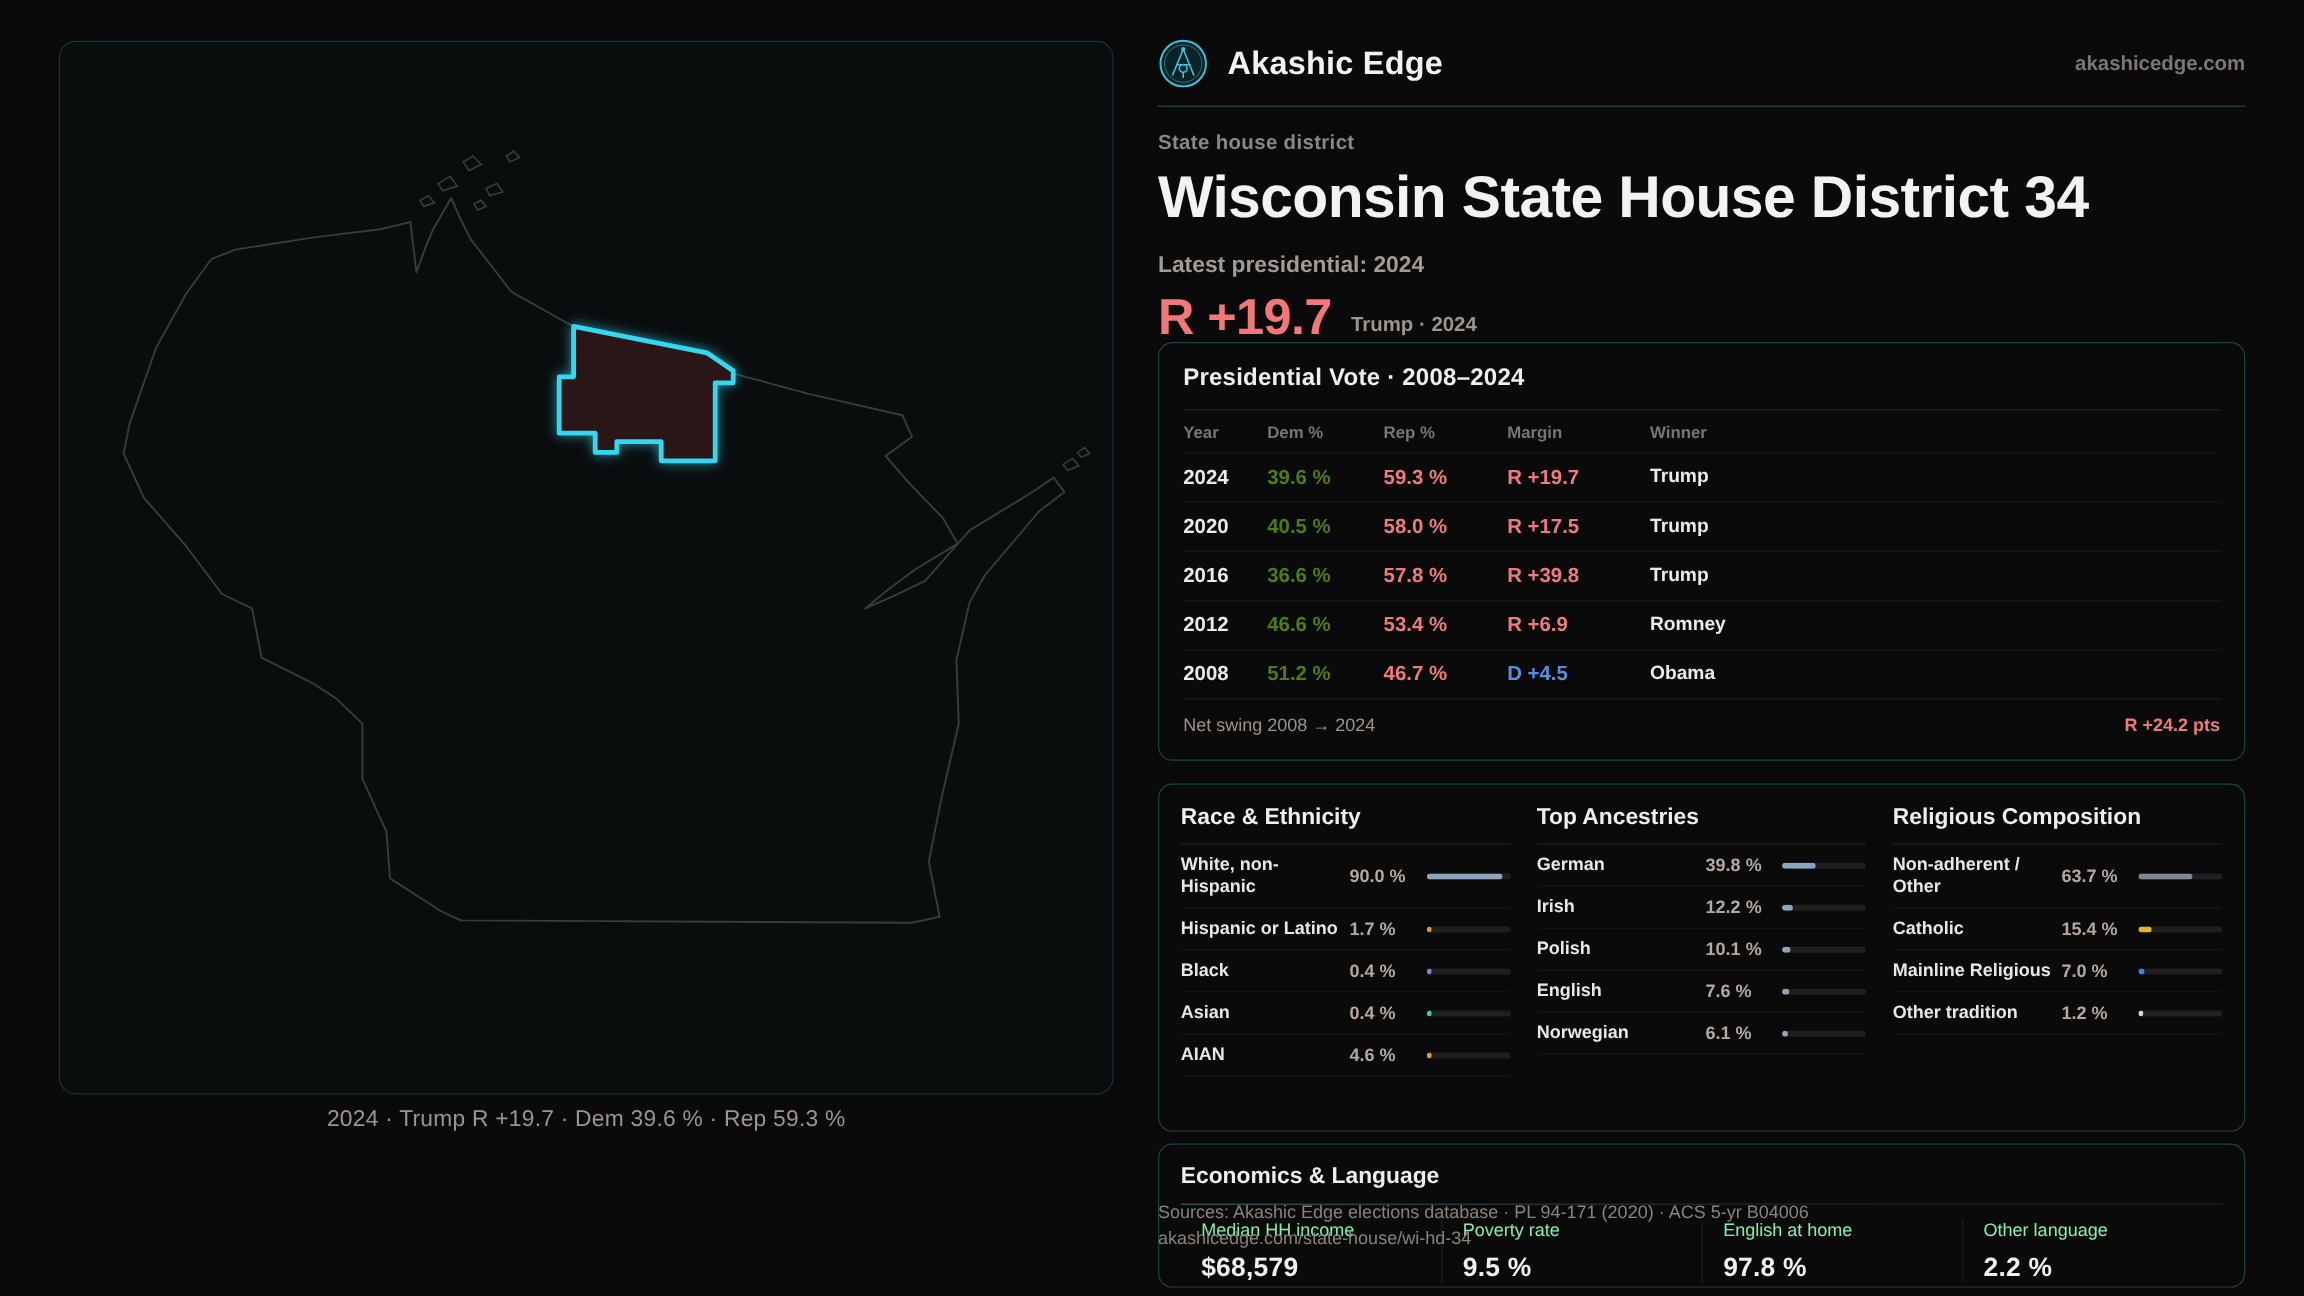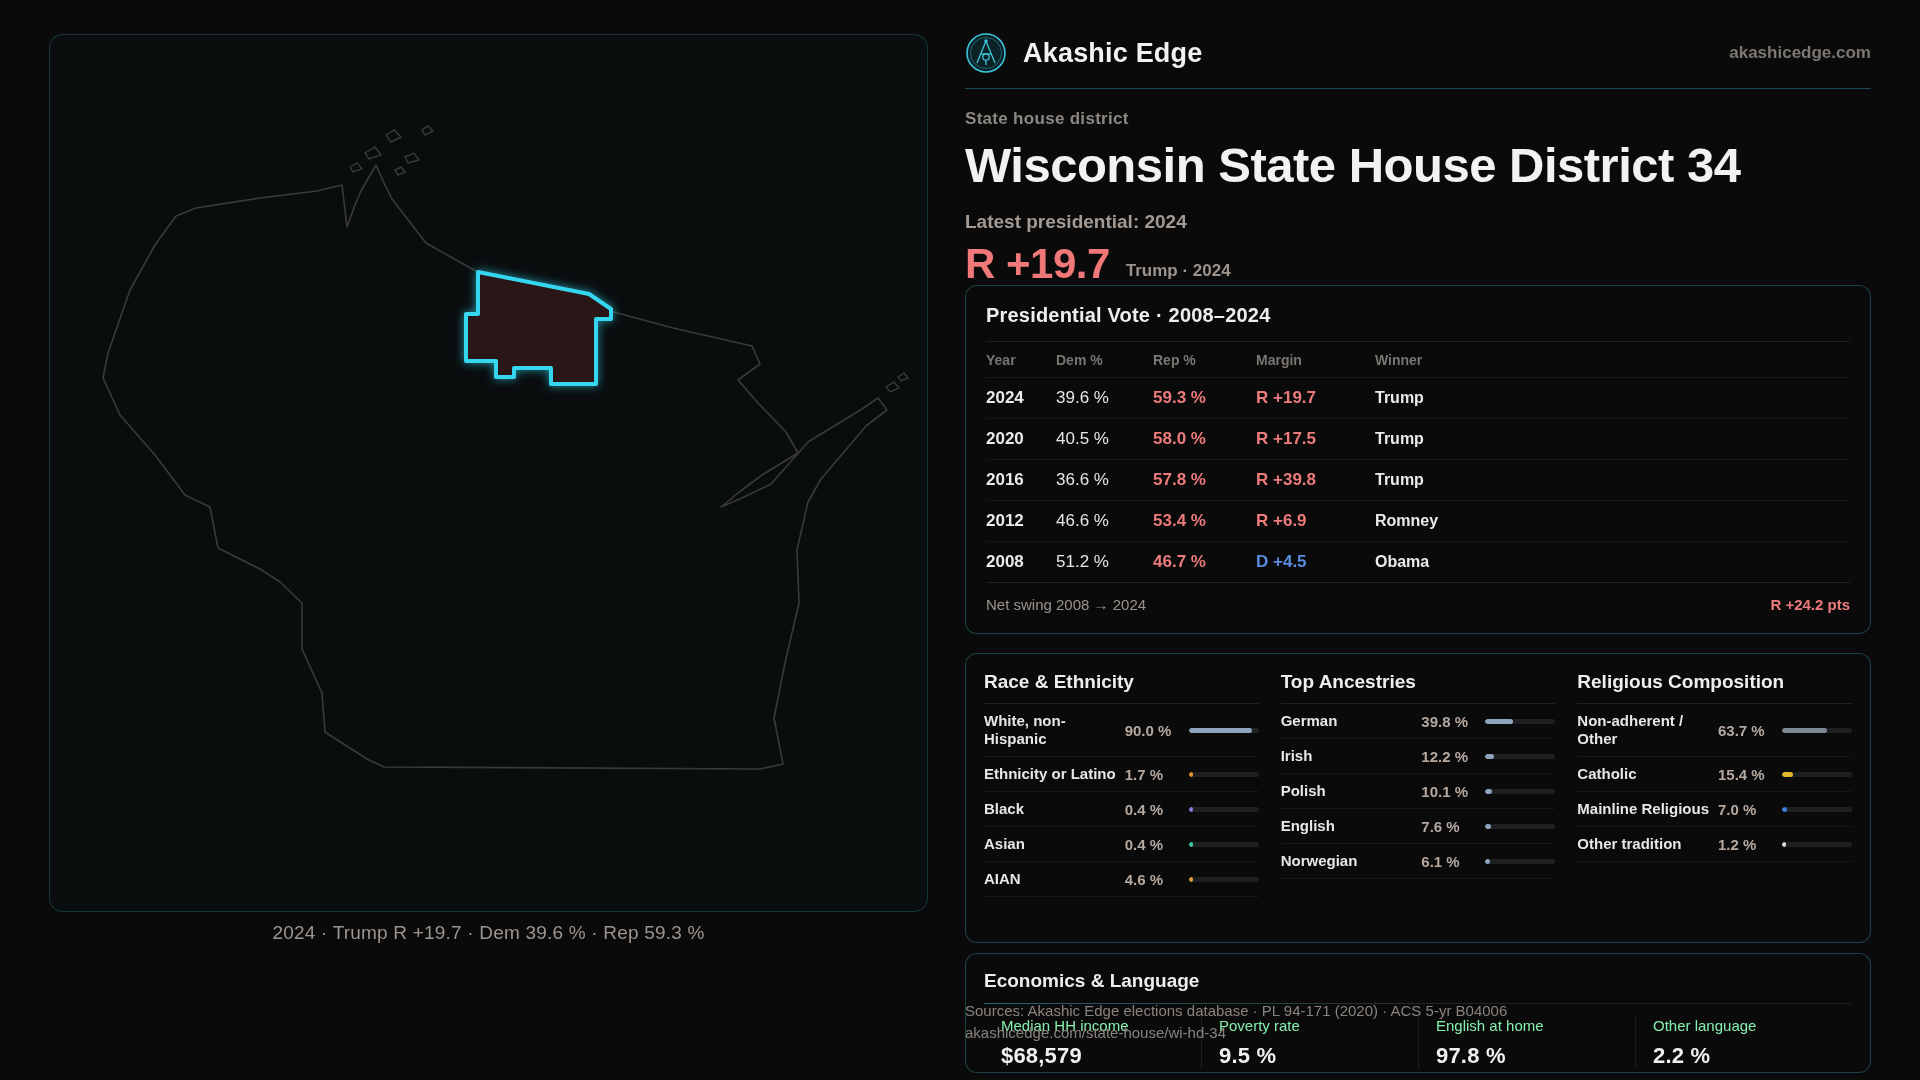--- a/index.html
+++ b/index.html
@@ -50,21 +50,21 @@
   .table-card { padding:18px 20px 12px 20px; }
   .card-title { font-size:20px; font-weight:bold; color:#f0eeec; letter-spacing:.2px; }
   .table-card .card-title { padding-bottom:14px; border-bottom:1px solid rgba(255,255,255,.09); }
 
   .vt-grid { display:grid; grid-template-columns:70px 97px 103px 119px 1fr; align-items:center; }
   .vt-header { padding:10px 0 9px 0; border-bottom:1px solid rgba(255,255,255,.07); }
   .vt-header span { font-size:14px; color:#7b7570; font-weight:bold; }
   .vt-row { padding:10px 0; border-bottom:1px solid rgba(255,255,255,.055); font-size:17px; }
   .vt-row:last-of-type { border-bottom:1px solid rgba(255,255,255,.09); }
   .vt-year { font-weight:bold; color:#eceae7; }
-  .vt-dem { color:#e5e5e5; font-weight:normal; }
+  .vt-dem { color:#4d7c0f; font-weight:bold; }
   .vt-rep { color:#ee7b7b; font-weight:bold; }
   .vt-margin { font-weight:bold; color:#ee7b7b; }
   .vt-margin.dem { color:#5a8ce0; }
   .vt-winner { color:#eceae7; font-weight:bold; font-size:16px; }
   .vt-footer { display:flex; align-items:center; padding:13px 0 8px 0; }
   .vt-swing-label { font-size:15px; color:#9b938c; }
   .vt-swing-value { margin-left:auto; font-size:15px; font-weight:bold; color:#ee7b7b; }
 
   
   .demo-card { margin-top:19px; height:290px; padding:17px 18px; display:grid; grid-template-columns:1fr 1fr 1fr; column-gap:22px; }
@@ -220,21 +220,21 @@
       <div class="demo-title">Race &amp; Ethnicity</div>
       <div class="demo-rows">
           <div class="demo-row">
             <div class="demo-label">White, non-Hispanic</div>
             <div class="demo-value">90.0 %</div>
             <div class="demo-bar">
               <div class="demo-fill" style="width: 63px; background: rgb(142, 163, 190);"></div>
             </div>
           </div>
           <div class="demo-row">
-            <div class="demo-label">Ethnicity or Latino</div>
+            <div class="demo-label">Hispanic or Latino</div>
             <div class="demo-value">1.7 %</div>
             <div class="demo-bar">
               <div class="demo-fill" style="width: 4px; background: rgb(224, 146, 47);"></div>
             </div>
           </div>
           <div class="demo-row">
             <div class="demo-label">Black</div>
             <div class="demo-value">0.4 %</div>
             <div class="demo-bar">
               <div class="demo-fill" style="width: 4px; background: rgb(139, 124, 216);"></div>

